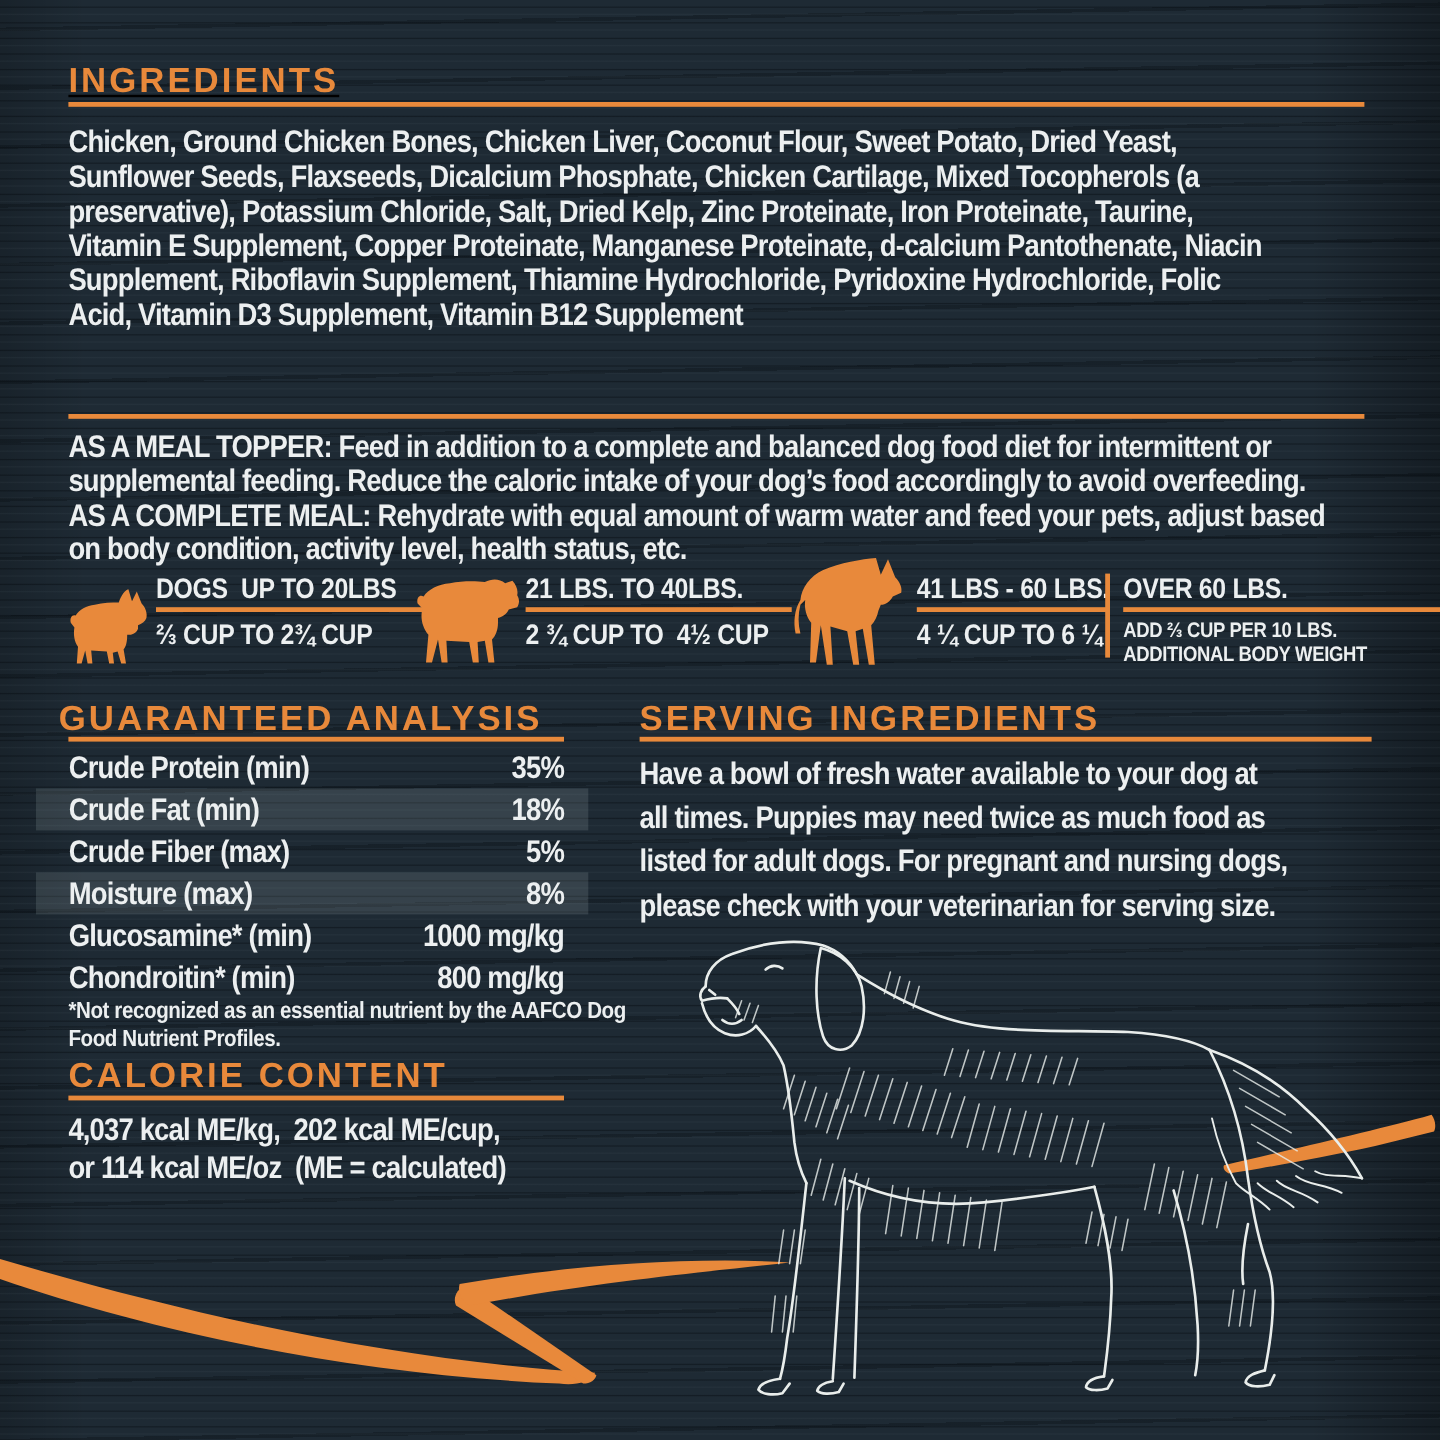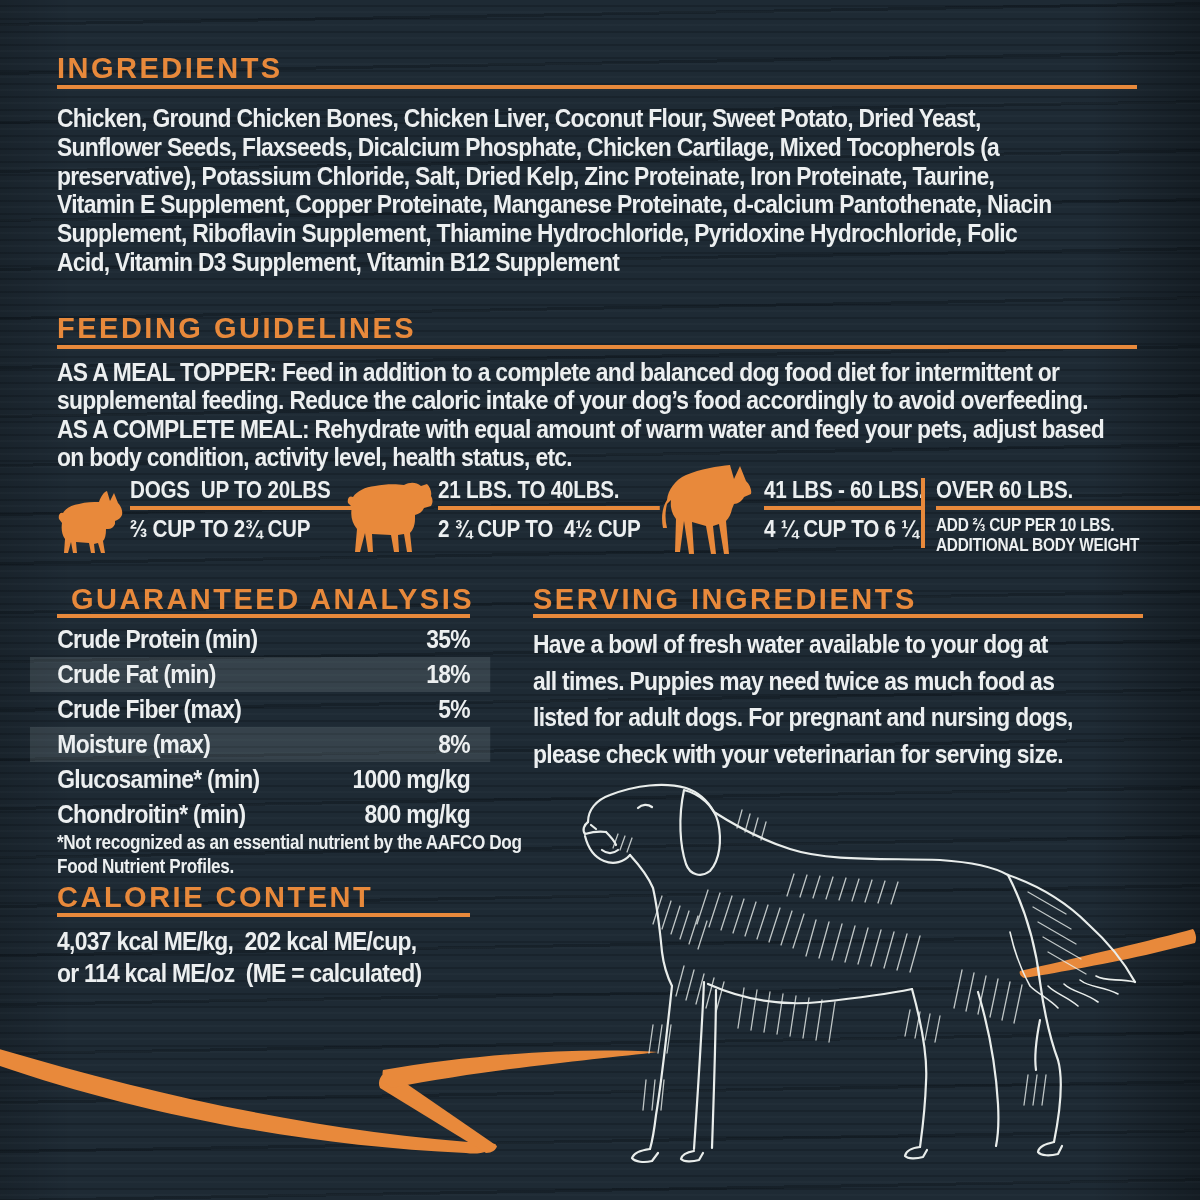--- a/index.html
+++ b/index.html
@@ -22,21 +22,21 @@
         transparent 26px, transparent 49px),
       linear-gradient(90deg, rgba(0,0,0,0.18), rgba(0,0,0,0) 6%, rgba(0,0,0,0) 91%, rgba(0,0,0,0.32));
   }
   h2{margin:0;font-size:29px;font-weight:700;letter-spacing:2.5px;color:#E8893B;white-space:pre;}
   .rule{position:absolute;height:4px;background:#E8893B;}
   .body-text{
     margin:0;color:#ECEFF0;font-weight:700;font-size:26px;letter-spacing:-0.8px;
     white-space:pre-wrap;line-height:28.8px;
   }
   .cond{transform:scaleX(0.88);transform-origin:0 0;}
-  section{position:absolute;}
+  section{position:absolute;text-decoration:underline;}
   
   .size-col{position:absolute;}
   .size-head{color:#ECEFF0;font-weight:700;font-size:23.5px;letter-spacing:-0.3px;white-space:pre;line-height:26px;}
   .size-rule{height:3.5px;background:#E8893B;margin-top:3px;}
   .size-amt{color:#ECEFF0;font-weight:700;font-size:23.5px;letter-spacing:-0.3px;white-space:pre;margin-top:6px;line-height:27px;}
   .size-amt.small{font-size:17.5px;line-height:20px;margin-top:5px;white-space:pre-wrap;}
   .vdivider{position:absolute;width:3.5px;background:#E8893B;}
   .dog-icon{position:absolute;}
   
   .ga-table{position:absolute;left:30px;top:622px;width:523px;transform:scaleX(0.88);transform-origin:0 0;}
@@ -97,21 +97,20 @@
     <div class="rule" style="left:0;top:33px;width:1080px;"></div>
     <p class="body-text cond" style="position:absolute;left:0;top:52px;width:1300px;">Chicken, Ground Chicken Bones, Chicken Liver, Coconut Flour, Sweet Potato, Dried Yeast,
 Sunflower Seeds, Flaxseeds, Dicalcium Phosphate, Chicken Cartilage, Mixed Tocopherols (a
 preservative), Potassium Chloride, Salt, Dried Kelp, Zinc Proteinate, Iron Proteinate, Taurine,
 Vitamin E Supplement, Copper Proteinate, Manganese Proteinate, d-calcium Pantothenate, Niacin
 Supplement, Riboflavin Supplement, Thiamine Hydrochloride, Pyridoxine Hydrochloride, Folic
 Acid, Vitamin D3 Supplement, Vitamin B12 Supplement</p>
   </section>
 
   <section style="left:0;top:0;width:1200px;height:1200px;pointer-events:none;">
-    <h2 style="position:absolute;left:57px;top:312px;">FEEDING GUIDELINES</h2>
     <div class="rule" style="left:57px;top:345px;width:1080px;"></div>
     <p class="body-text cond" style="position:absolute;left:57px;top:358px;width:1300px;line-height:28px;">AS A MEAL TOPPER: Feed in addition to a complete and balanced dog food diet for intermittent or
 supplemental feeding. Reduce the caloric intake of your dog’s food accordingly to avoid overfeeding.</p>
     <p class="body-text cond" style="position:absolute;left:57px;top:415px;width:1300px;line-height:28px;">AS A COMPLETE MEAL: Rehydrate with equal amount of warm water and feed your pets, adjust based
 on body condition, activity level, health status, etc.</p>
 
     <svg class="dog-icon" style="left:57px;top:489px;" width="68" height="66" viewBox="0 0 68 66">
       <path fill="#E8893B" d="M42,13 C44,7 47,3 50,2 L53,12 L57,4 L61,14 C64,17 66,22 65,26 C64,29 61,31 58,32 L58,35 C57,38 54,40 51,40 L49,40 C49,46 48,50 46,52 L48,64 L44,64 L41,54 L37,55 L38,64 L34,64 L32,54 L19,53 L20,64 L16,64 L14,53 L11,64 L7,64 L8,50 C5,46 4,40 5,34 L2,30 C1,26 3,23 6,24 C9,19 15,16 22,15 C29,13 36,13 42,13 Z"></path>
     </svg>
     <div class="size-col cond" style="left:130px;top:477px;width:298px;">
@@ -142,21 +141,21 @@
 
     <div class="size-col cond" style="left:936px;top:477px;width:300px;">
       <div class="size-head">OVER 60 LBS.</div>
       <div class="size-rule"></div>
       <div class="size-amt small">ADD ⅔ CUP PER 10 LBS.
 ADDITIONAL BODY WEIGHT</div>
     </div>
   </section>
 
   <section style="left:0;top:0;width:520px;">
-    <h2 style="position:absolute;left:71px;top:583px;">GUARANTEED ANALYSIS</h2>
+    <h2 style="position:absolute;left:49px;top:583px;">GUARANTEED ANALYSIS</h2>
     <div class="rule" style="left:57px;top:614px;width:413px;"></div>
   </section>
 
   <div class="ga-table">
     <div class="ga-row">
       <span>Crude Protein (min)</span>
       <span>35%</span>
     </div>
     <div class="ga-row stripe">
       <span>Crude Fat (min)</span>

